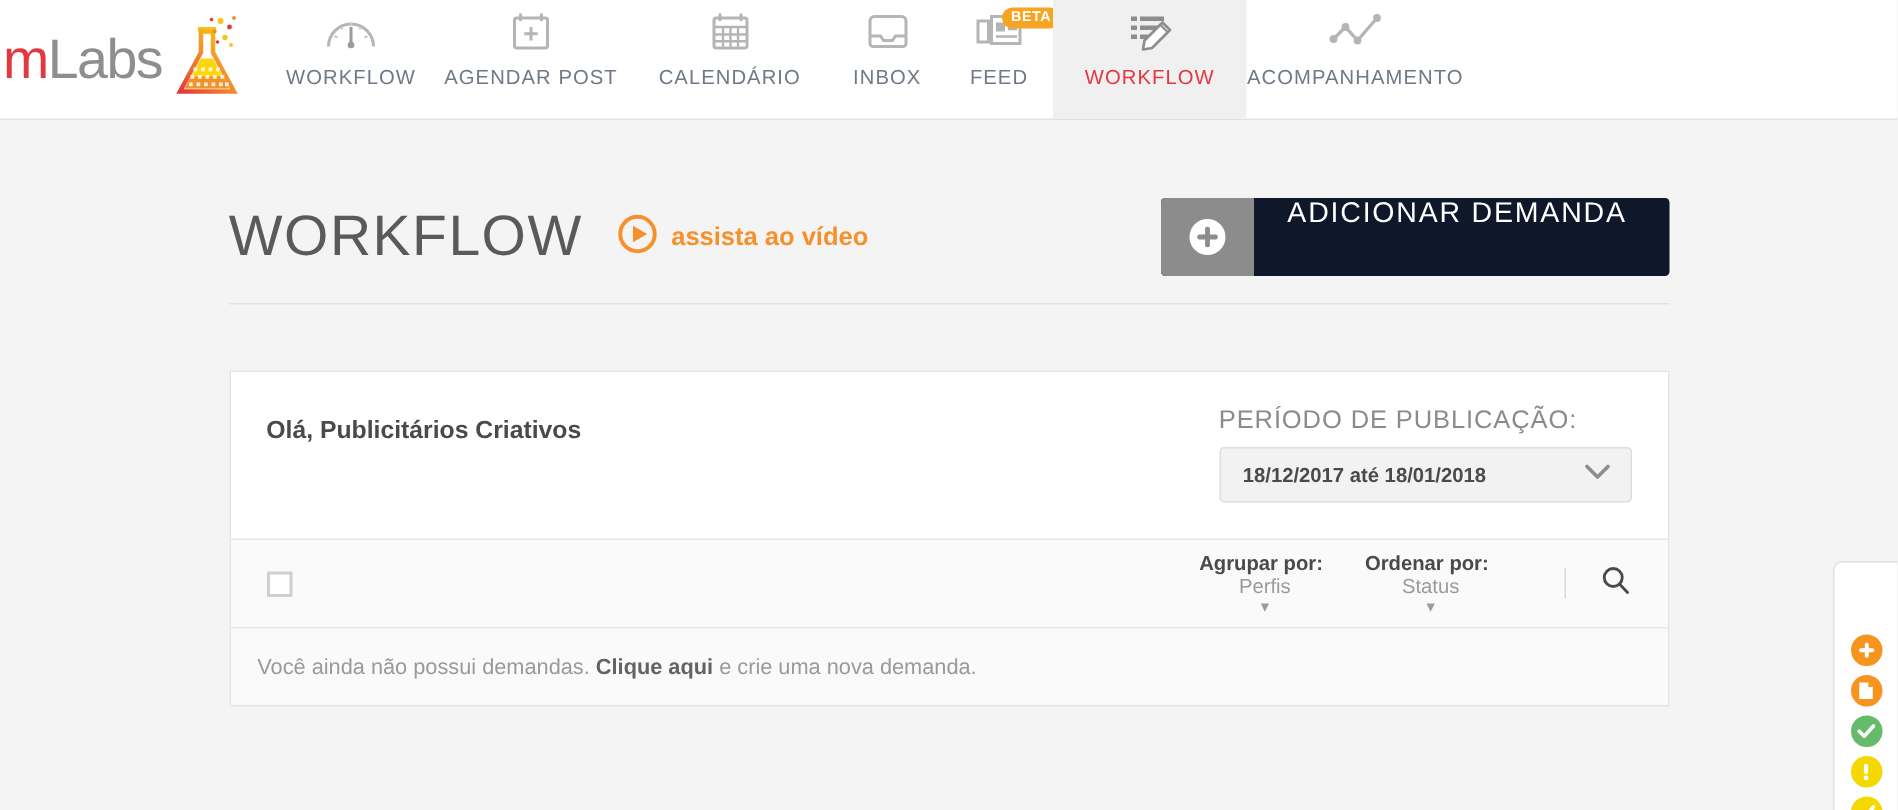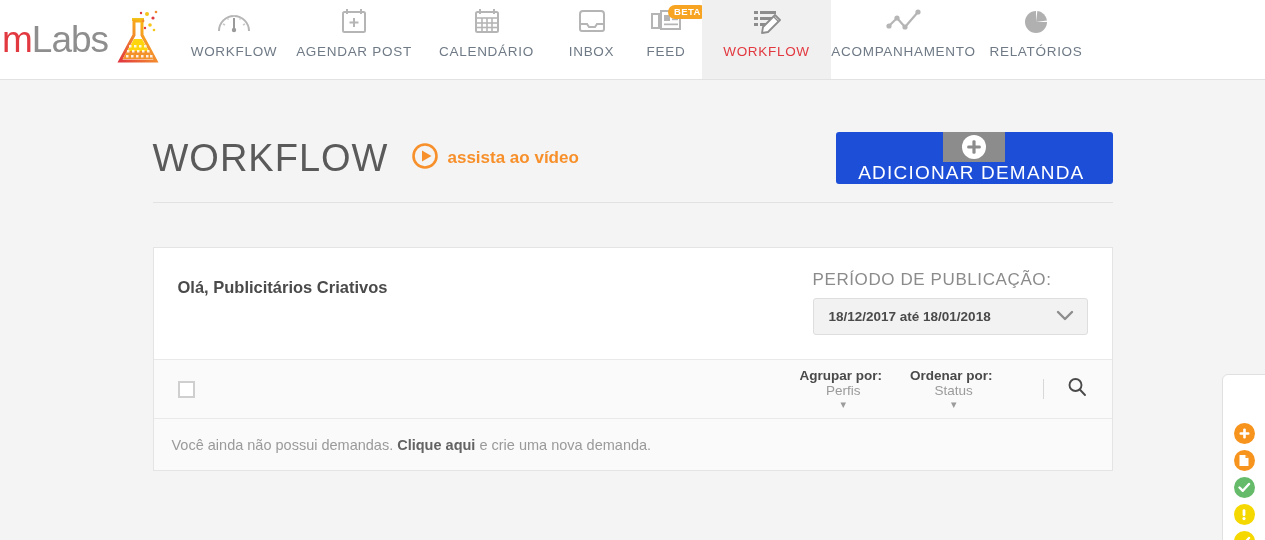--- a/index.html
+++ b/index.html
@@ -95,27 +95,25 @@
     font-weight: 400;
   }
   .video-link { display: flex; align-items: center; gap: 9px; cursor: pointer; }
   .video-link .txt {
     color: #f7902b;
     font-size: 17px;
     font-weight: bold;
   }
   .btn-add {
     display: flex;
-    align-items: center;
     height: 52px;
     border-radius: 3px;
     overflow: hidden;
     cursor: pointer;
-    background: #1d4ed8;
-    flex-direction: column;
+    background: #0f172a;
   }
   .btn-add .plus-box {
     width: 62px; height: 52px;
     background: #8c8c8c;
     display: flex; align-items: center; justify-content: center;
   }
   .btn-add .btn-lbl {
     color: #ffffff;
     font-size: 19px;
     letter-spacing: 1.2px;
@@ -384,30 +382,20 @@
           <polyline points="5,19 13,11 21,20 34,5" fill="none" stroke="#b5b5b5" stroke-width="2.2"></polyline>
           <circle cx="5" cy="19" r="2.6" fill="#b5b5b5"></circle>
           <circle cx="13" cy="11" r="2.6" fill="#b5b5b5"></circle>
           <circle cx="21" cy="20" r="2.6" fill="#b5b5b5"></circle>
           <circle cx="34" cy="5" r="2.6" fill="#b5b5b5"></circle>
         </svg>
       </span>
       <span class="lbl">ACOMPANHAMENTO</span>
     </a>
 
-    <a class="navitem" style="width:120px">
-      <span class="ico">
-        <svg width="30" height="30" viewBox="0 0 30 30">
-          <circle cx="15" cy="16" r="11" fill="#b0b0b0"></circle>
-          <path d="M15 16 L15 5 A11 11 0 0 1 26 16 Z" fill="#ffffff"></path>
-          <path d="M15 16 L16.4 5.1 A11 11 0 0 1 25.9 14.6 Z" fill="#b0b0b0"></path>
-        </svg>
-      </span>
-      <span class="lbl">RELATÓRIOS</span>
-    </a>
 
   </div>
 </div>
 
 <div class="page">
   <div class="container">
 
     <div class="page-head">
       <div class="head-left">
         <div class="page-title">WORKFLOW</div>

